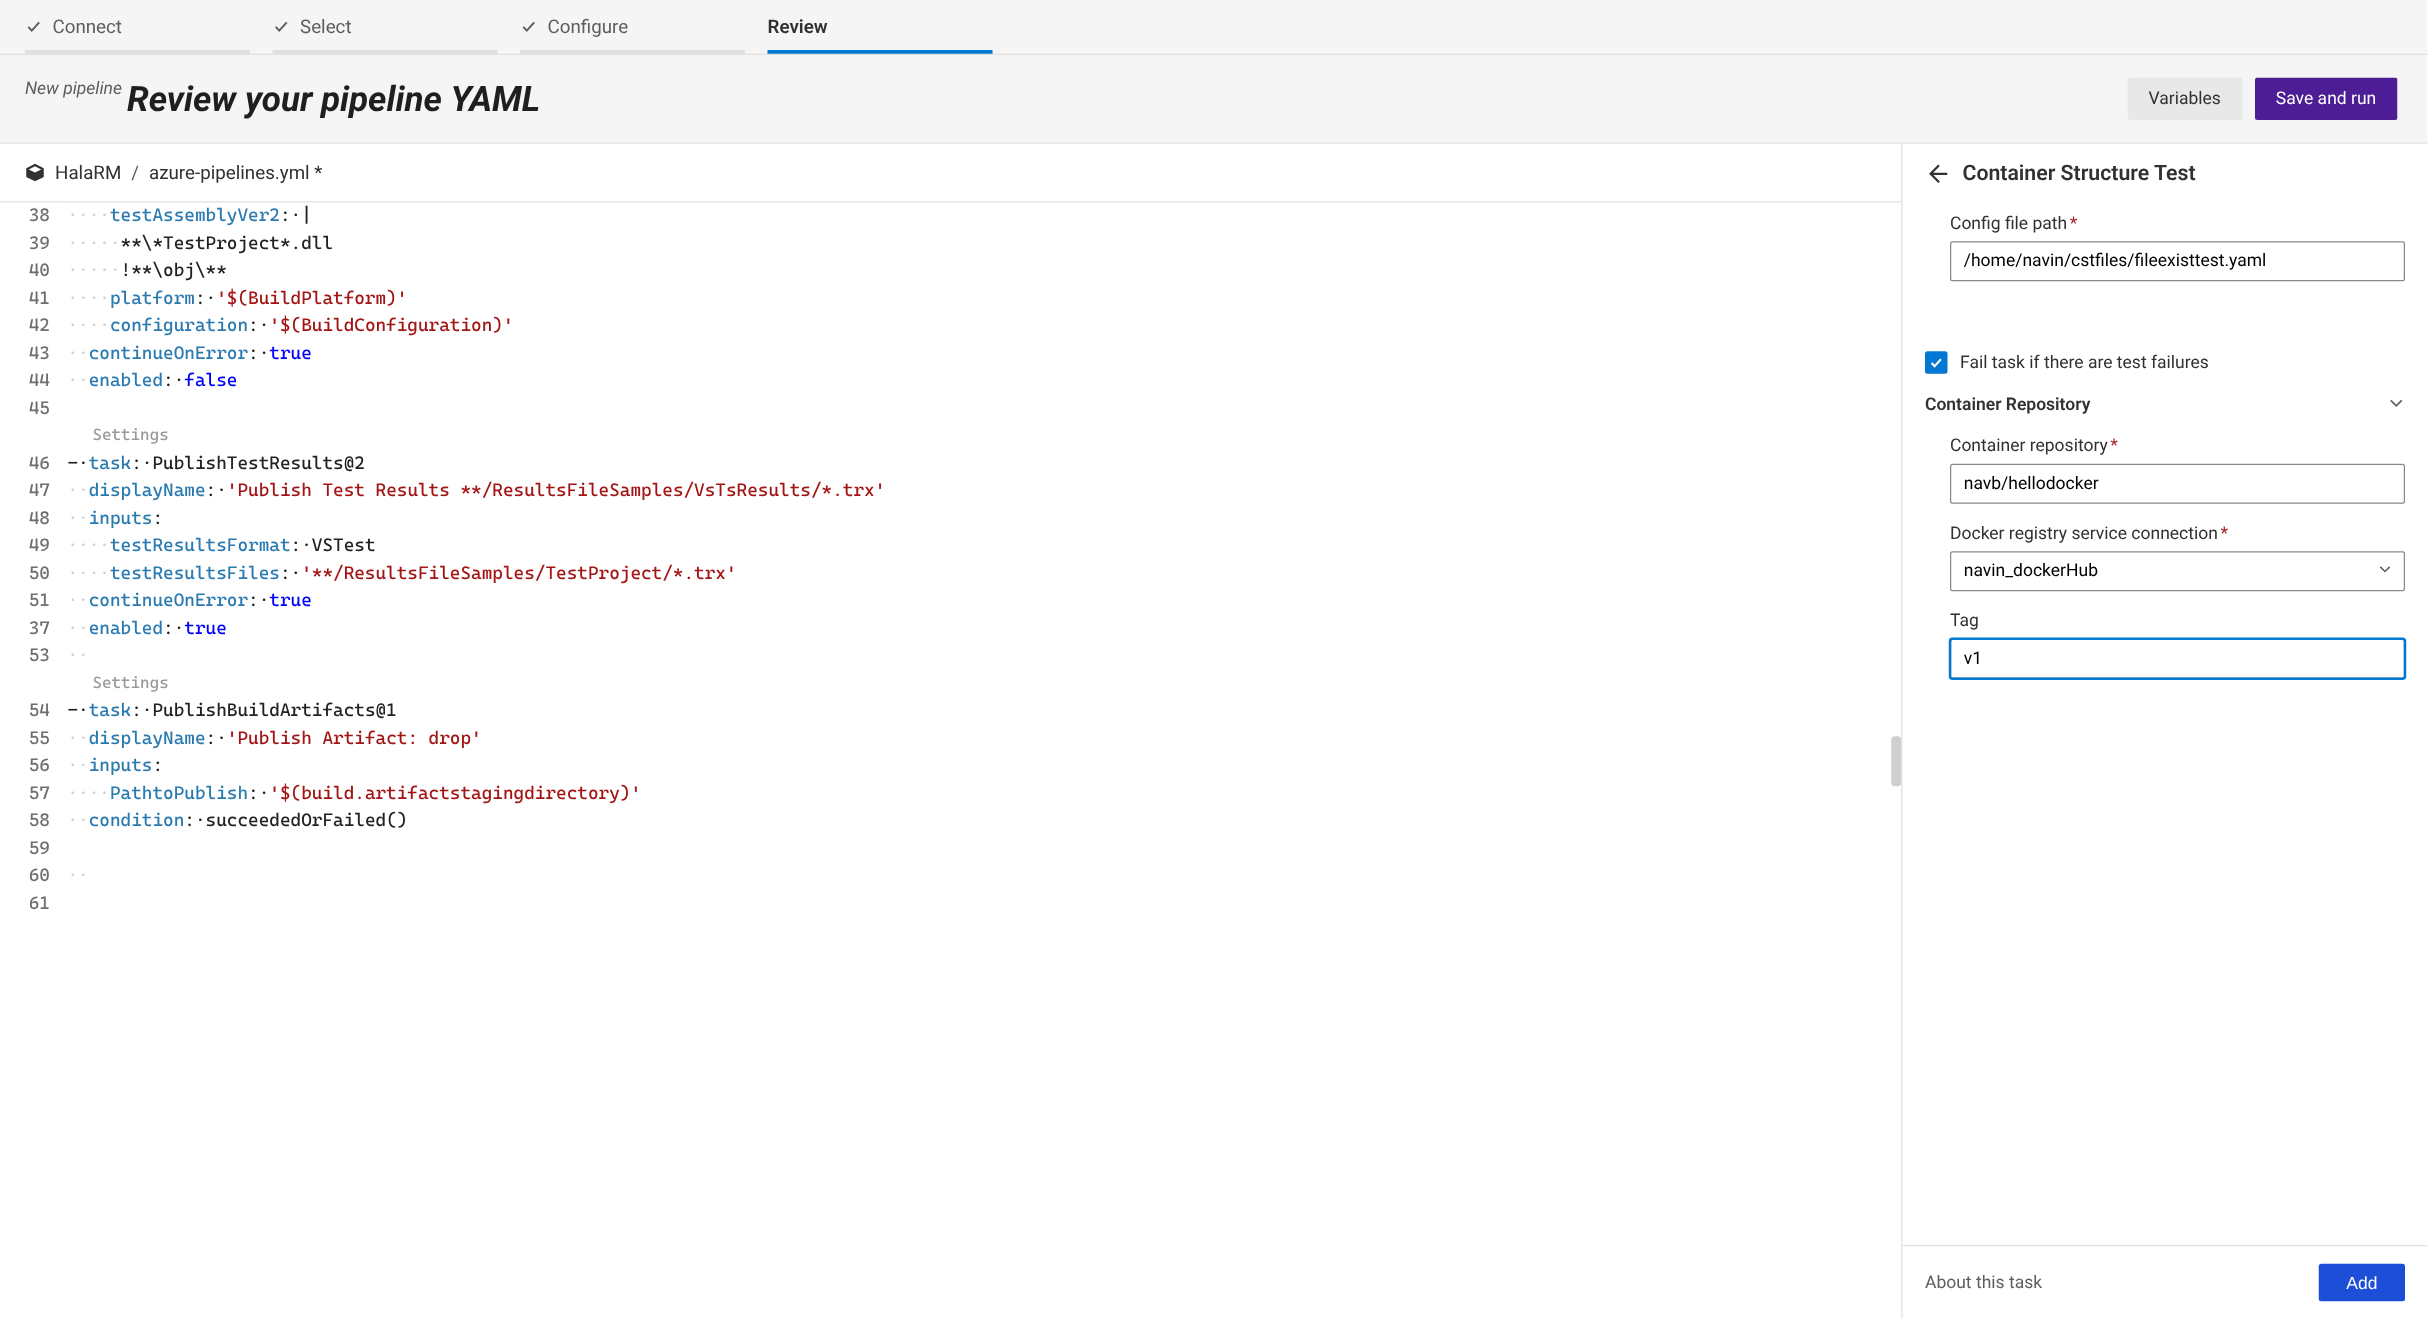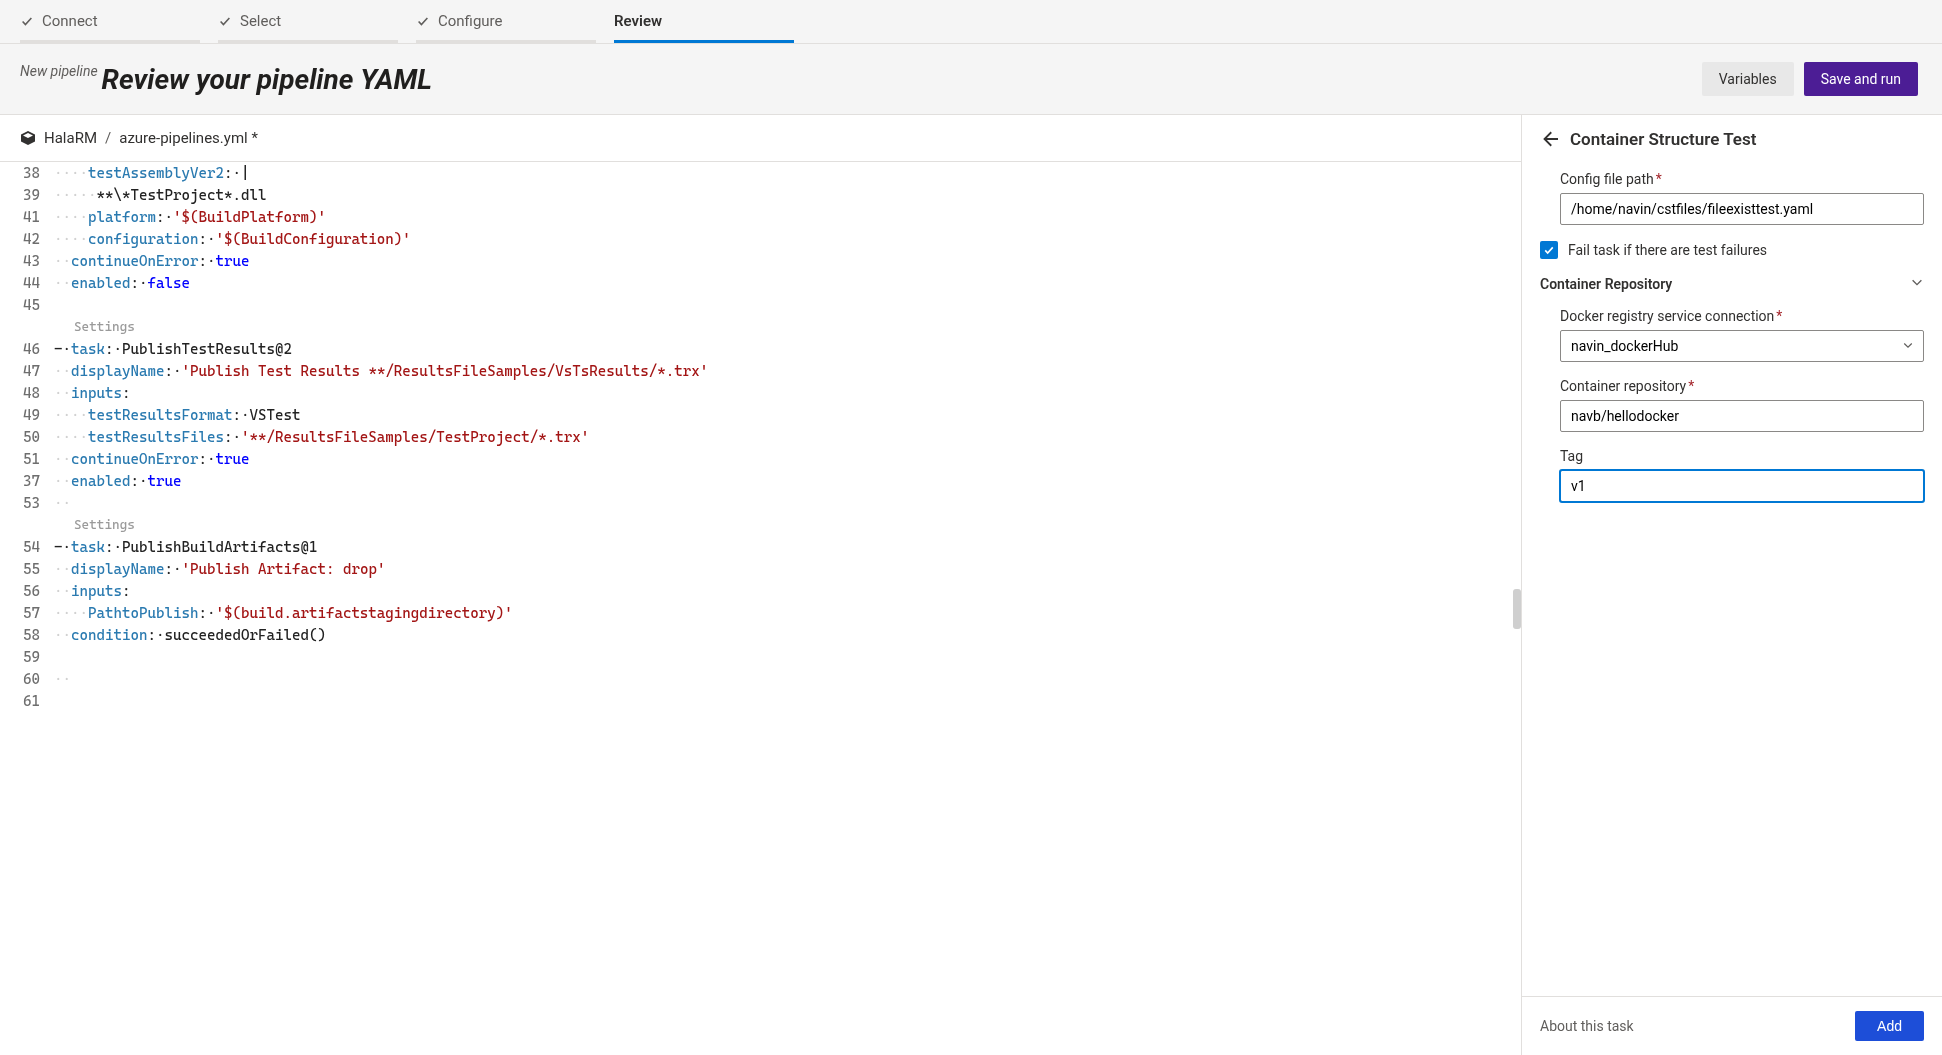--- a/index.html
+++ b/index.html
@@ -94,21 +94,21 @@
   .req { color:#a4262c; margin-left:2px;}
   .text-input, .select-input {
     width:100%; padding:7px 10px; font-size:14px;
     border:1px solid #8a8886; border-radius:2px; font-family:inherit;
     background:#fff;
   }
   .text-input.focused { outline:2px solid #0078d4; outline-offset:-1px; }
   .select-input { appearance:none; position:relative; }
   .select-wrap { position:relative; }
   .select-caret { position:absolute; right:10px; top:50%; transform:translateY(-50%); pointer-events:none; color:#605e5c;}
-  .checkbox-row { display:flex; align-items:center; gap:10px; }
+  .checkbox-row { display:flex; align-items:center; gap:10px;margin-top:40px; }
   .checkbox {
     width:18px; height:18px; background:#0078d4; border-radius:2px;
     display:flex; align-items:center; justify-content:center; color:#fff;
     flex-shrink:0;
   }
   .section-row {
     display:flex; align-items:center; justify-content:space-between;
     cursor:pointer;
   }
   .section-row .section-label { font-weight:600; }
@@ -184,20 +184,21 @@
             </svg>
         </span>
         <span>HalaRM</span>
         <span class="sep">/</span>
         <span id="file-name-span">azure-pipelines.yml *</span>
       </div>
       <div class="code-wrap" id="code-editor">
         <div class="grab-handle"></div>
       <div class="code-line"><div class="gutter">38</div><div class="code"><span class="indent-guide">····</span><span class="tok-key">testAssemblyVer2</span><span class="tok-plain">:·</span><span class="tok-plain">|</span></div></div>
           <div class="code-line"><div class="gutter">39</div><div class="code"><span class="indent-guide">·····</span><span class="tok-plain">**\*TestProject*.dll</span></div></div>
+          <div class="code-line"><div class="gutter">40</div><div class="code"><span class="indent-guide">·····</span><span class="tok-plain">!**\obj\**</span></div></div>
           <div class="code-line"><div class="gutter">41</div><div class="code"><span class="indent-guide">····</span><span class="tok-key">platform</span><span class="tok-plain">:·</span><span class="tok-str">'$(BuildPlatform)'</span></div></div>
           <div class="code-line"><div class="gutter">42</div><div class="code"><span class="indent-guide">····</span><span class="tok-key">configuration</span><span class="tok-plain">:·</span><span class="tok-str">'$(BuildConfiguration)'</span></div></div>
           <div class="code-line"><div class="gutter">43</div><div class="code"><span class="indent-guide">··</span><span class="tok-key">continueOnError</span><span class="tok-plain">:·</span><span class="tok-bool">true</span></div></div>
           <div class="code-line"><div class="gutter">44</div><div class="code"><span class="indent-guide">··</span><span class="tok-key">enabled</span><span class="tok-plain">:·</span><span class="tok-bool">false</span></div></div>
           <div class="code-line"><div class="gutter">45</div><div class="code"> </div></div>
           <div class="settings-lens">Settings</div>
           <div class="code-line"><div class="gutter">46</div><div class="code"><span class="tok-plain">-·</span><span class="tok-key">task</span><span class="tok-plain">:·</span><span class="tok-plain">PublishTestResults@2</span></div></div>
           <div class="code-line"><div class="gutter">47</div><div class="code"><span class="indent-guide">··</span><span class="tok-key">displayName</span><span class="tok-plain">:·</span><span class="tok-str">'Publish Test Results **/ResultsFileSamples/VsTsResults/*.trx'</span></div></div>
           <div class="code-line"><div class="gutter">48</div><div class="code"><span class="indent-guide">··</span><span class="tok-key">inputs</span><span class="tok-plain">:</span></div></div>
           <div class="code-line"><div class="gutter">49</div><div class="code"><span class="indent-guide">····</span><span class="tok-key">testResultsFormat</span><span class="tok-plain">:·</span><span class="tok-plain">VSTest</span></div></div>
@@ -248,40 +249,40 @@
           <span class="section-label">Container Repository</span>
           <span class="section-caret">
             <svg viewBox="0 0 16 16" width="14" height="14">
                 <path fill="none" stroke="#605e5c" stroke-width="1.6" d="M3 6l5 5 5-5"></path>
               </svg>
           </span>
         </div>
 
         <div class="form-row">
           <div class="form-label">
+            <span>Container repository</span><span class="req">*</span>
+          </div>
+          <input class="text-input" value="navb/hellodocker" style="">
+        </div>
+
+        <div class="form-row">
+          <div class="form-label">
             <span>Docker registry service connection</span><span class="req">*</span>
           </div>
           <div class="select-wrap">
             <input class="select-input" readonly="" value="navin_dockerHub" style="">
             <span class="select-caret">
               <svg viewBox="0 0 16 16" width="12" height="12">
                   <path fill="none" stroke="#605e5c" stroke-width="1.6" d="M3 6l5 5 5-5"></path>
                 </svg>
             </span>
           </div>
         </div>
 
         <div class="form-row">
-          <div class="form-label">
-            <span>Container repository</span><span class="req">*</span>
-          </div>
-          <input class="text-input" value="navb/hellodocker" style="">
-        </div>
-
-        <div class="form-row">
           <div class="form-label">Tag</div>
           <input class="text-input focused" value="v1" style="">
         </div>
       </div>
 
       <div class="side-footer">
         <span class="link">About this task</span>
         <button class="btn-add">Add</button>
       </div>
     </div>

